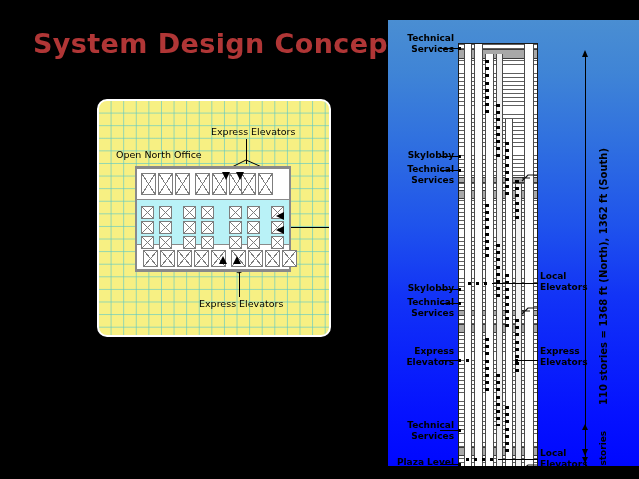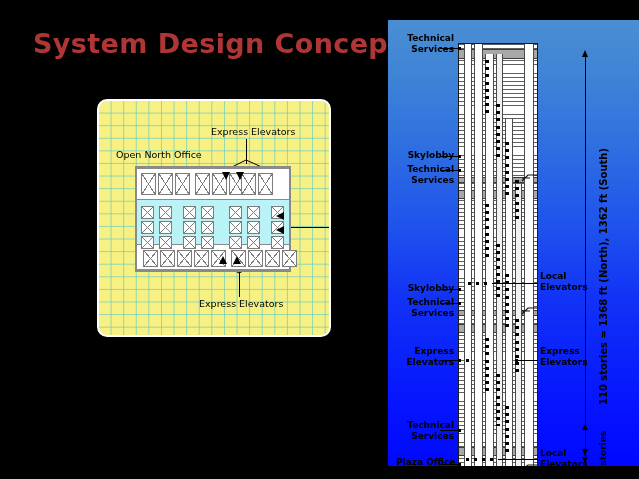--- a/index.html
+++ b/index.html
@@ -308,21 +308,21 @@
 Elevators</div>
     <div class="sec-lead" style="left:52px;top:340px;width:20px;"></div>
     <div class="sec-dot" style="left:70px;top:339px;"></div>
     <div class="sec-dot" style="left:78px;top:339px;"></div>
 
     <div class="sec-label" style="left:8px;top:400px;width:58px;">Technical
 Services</div>
     <div class="sec-lead" style="left:52px;top:410px;width:20px;"></div>
     <div class="sec-dot" style="left:70px;top:409px;"></div>
 
-    <div class="sec-label" style="left:8px;top:437px;width:58px;white-space:nowrap;">Plaza Office</div>
+    <div class="sec-label" style="left:8px;top:437px;width:58px;white-space:nowrap;">Plaza Level</div>
     <div class="sec-lead" style="left:52px;top:444px;width:20px;"></div>
     <div class="sec-dot" style="left:70px;top:443px;"></div>
 
     <div class="sec-label rt" style="left:152px;top:251px;">Local
 Elevators</div>
     <div class="sec-lead" style="left:104px;top:263px;width:46px;"></div>
     <div class="sec-dot" style="left:96px;top:262px;"></div>
     <div class="sec-dot" style="left:88px;top:262px;"></div>
     <div class="sec-dot" style="left:80px;top:262px;"></div>
 

